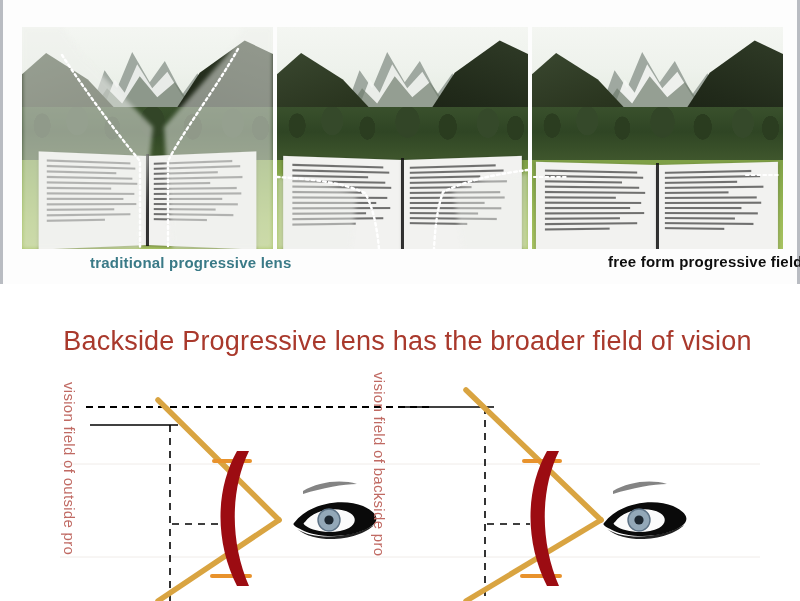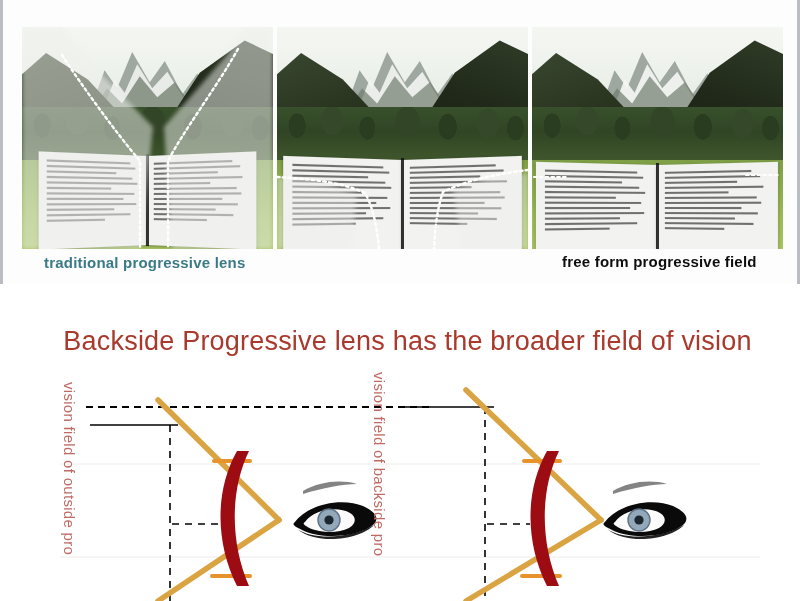--- a/index.html
+++ b/index.html
@@ -107,20 +107,21 @@
   
   .dotted-path { position: absolute; inset: 0; }
 
   
   .caption {
     position: absolute;
     font-size: 15px;
     font-weight: bold;
     letter-spacing: .2px;
     white-space: nowrap;
+    margin-left: 46px;
   }
   #caption-traditional {
     left: 41px; top: 254px;
     color: #3a7a87;
   }
   #caption-freeform {
     left: 559px; top: 253px;
     color: #0e0e0e;
   }
 

